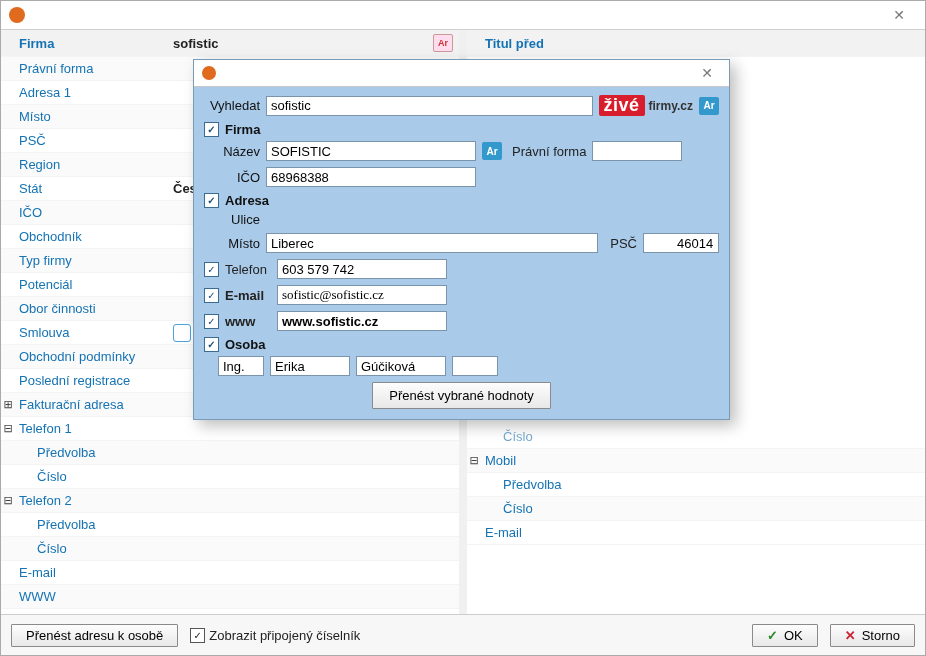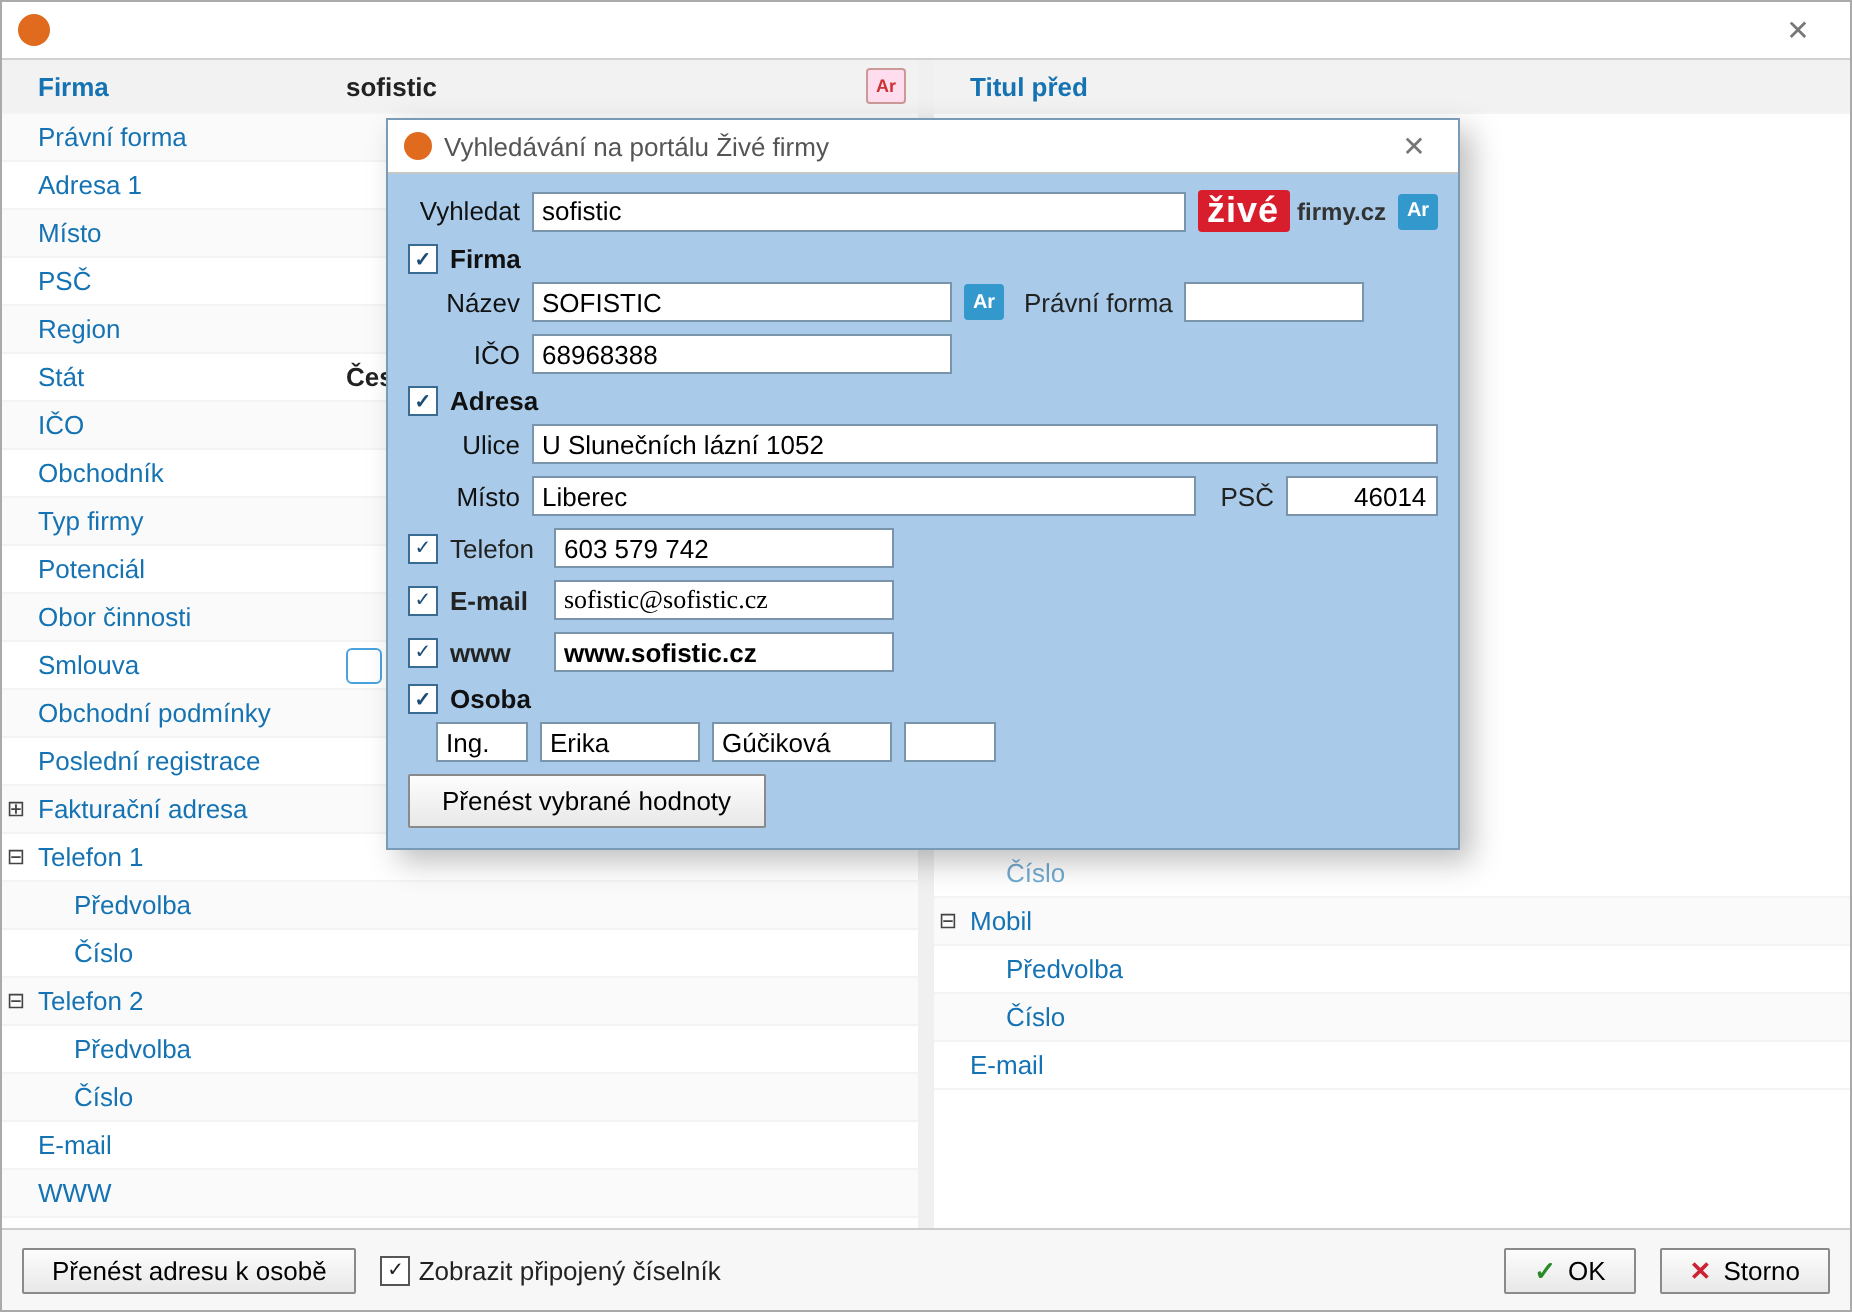--- a/index.html
+++ b/index.html
@@ -42,21 +42,21 @@
 .mrow{display:flex;align-items:center;margin-bottom:6px;gap:6px;}
 .mrow .lbl{width:56px;text-align:right;color:#111;}
 .mrow input[type="text"]{border:1px solid #7a95ab;padding:2px 4px;font:inherit;height:20px;box-sizing:border-box;background:#fff;}
 .search-input{flex:1;}
 .section{display:flex;align-items:center;gap:6px;margin:6px 0 4px 0;font-weight:700;color:#111;}
 .section .cb, .mrow .cb{width:13px;height:13px;border:1px solid #3a6b93;background:#fff;display:inline-flex;align-items:center;justify-content:center;font-size:10px;color:#1a4d78;cursor:pointer;}
 .zive{display:flex;align-items:center;gap:4px;}
 .zive .zivebox{background:#d81e2c;color:#fff;font-weight:800;padding:0 5px;border-radius:2px;font-size:18px;letter-spacing:.5px;}
 .zive .firmy{font-weight:800;color:#333;font-size:12px;}
 .ar{width:20px;height:18px;background:#39c;color:#fff;font-size:10px;font-weight:700;display:inline-flex;align-items:center;justify-content:center;border-radius:2px;cursor:pointer;}
-.modal .footer-row{display:flex;justify-content:flex-start;margin-top:6px;}
+.modal .footer-row{display:flex;justify-content:center;margin-top:6px;}
 .modal .footer-row .btn{padding:5px 16px;}
 </style>
 </head>
 <body>
 
 <div class="window">
   <div class="titlebar">
     <span class="app-icon"></span>
     <span class="close">✕</span>
   </div>
@@ -241,21 +241,20 @@
       </button>
     <button class="btn cancel">
         <span class="glyph">✕</span>
         <span>Storno</span>
       </button>
   </div>
 
   <div class="modal">
     <div class="m-title">
       <span class="app-icon"></span>
-      <span class="t">Vyhledávání na portálu Živé firmy</span>
       <span class="x">✕</span>
     </div>
     <div class="m-body">
 
       <div class="mrow">
         <span class="lbl">Vyhledat</span>
         <input type="text" class="search-input" value="sofistic" style="">
         <span class="zive">
           <span class="zivebox">živé</span>
           <span class="firmy">firmy.cz</span>
@@ -278,21 +277,20 @@
         <span class="lbl">IČO</span>
         <input type="text" style="width: 210px;" value="68968388">
       </div>
 
       <div class="section">
         <span class="cb">✓</span>
         <span>Adresa</span>
       </div>
       <div class="mrow">
         <span class="lbl">Ulice</span>
-        <input type="text" style="flex: 1 1 0%;" value="U Slunečních lázní 1052">
       </div>
       <div class="mrow">
         <span class="lbl">Místo</span>
         <input type="text" style="flex: 1 1 0%;" value="Liberec">
         <span style="margin-left:6px">PSČ</span>
         <input type="text" style="width: 76px; padding-left: 33px;" value="46014">
       </div>
 
       <div class="mrow">
         <span class="cb">✓</span>

